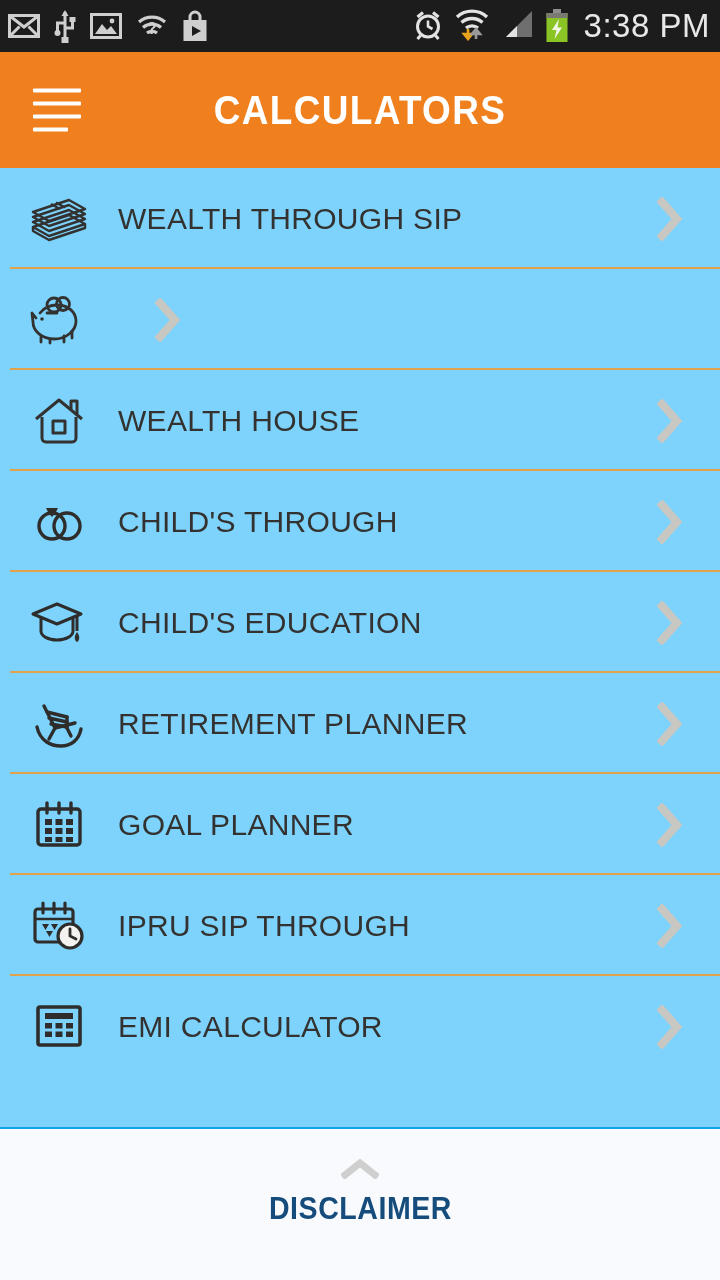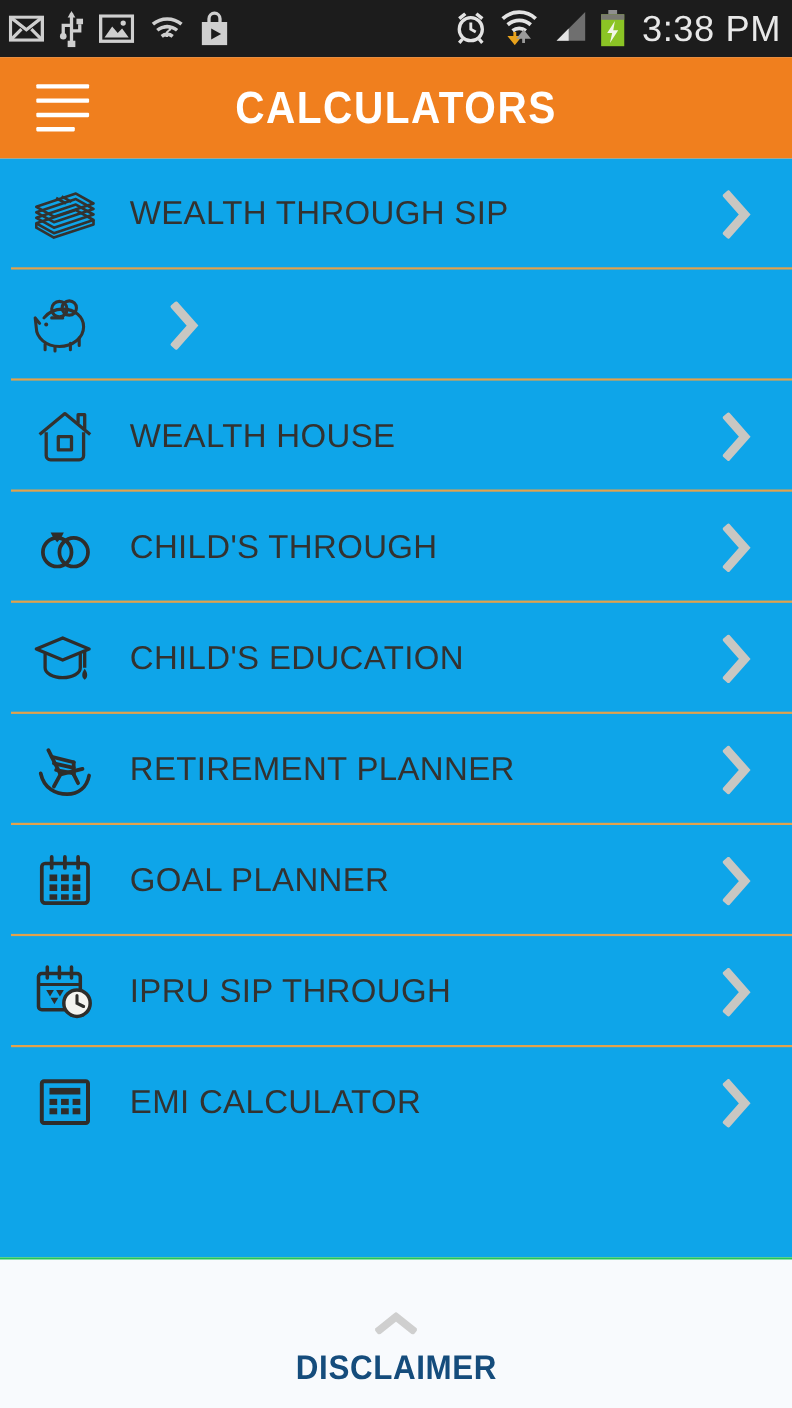--- a/index.html
+++ b/index.html
@@ -20,40 +20,40 @@
   .sb-right { display:flex; align-items:flex-start; gap:11px; margin-left:auto; }
   .sb-icon { display:flex; align-items:center; justify-content:center; }
   .sb-clock {
     color:#e8e8e8; font-size:33px; letter-spacing:0.5px;
     font-family:"Liberation Sans", sans-serif; font-weight:400;
     margin-left:4px; line-height:1;
   }
 
   
   .appbar {
-    height:92px; background:#f07f1e; display:flex; align-items:center;
+    height:116px; background:#f07f1e; display:flex; align-items:center;
     position:relative; flex:none;
   }
   .hamburger {
     position:absolute; left:33px; top:50%; transform:translateY(-50%);
     width:48px; display:flex; flex-direction:column; gap:9px; cursor:pointer;
   }
   .hamburger i { display:block; height:4px; background:#fff; border-radius:1px; }
   .hamburger i:nth-child(1){ width:48px; }
   .hamburger i:nth-child(2){ width:48px; }
   .hamburger i:nth-child(3){ width:48px; }
   .hamburger i:nth-child(4){ width:35px; }
   .appbar-title {
     width:100%; text-align:center; color:#ffffff;
     font-size:41px; font-weight:bold; letter-spacing:1.5px;
     transform:scaleX(0.9); line-height:1;
   }
 
   
-  .list { flex:1 1 auto; background:#0ea5e9; overflow:hidden; }
+  .list { flex:1 1 auto; background:#7dd3fc; overflow:hidden; }
   .row {
     height:101px; display:flex; align-items:center; position:relative;
     padding:0 0 0 0; cursor:pointer;
   }
   .row + .row::before, .row:not(:last-child)::after { content:""; }
   .row::after {
     content:""; position:absolute; left:10px; right:0; bottom:0;
     height:2px; background:#e2a24c;
   }
   .row:last-child::after { display:none; }
@@ -63,24 +63,24 @@
   .row-label {
     flex:1; color:#333230; font-size:30px; letter-spacing:0.3px;
     white-space:nowrap;
   }
   .row-chevron {
     width:100px; min-width:100px; display:flex; align-items:center; justify-content:center;
   }
 
   
   .footer {
-    flex:none; height:137px; background:#f8fafd;
-    border-top:2px solid #22c55e;
+    flex:none; height:153px; background:#f8fafd;
+    border-top:2px solid #0ea5e9;
     display:flex; flex-direction:column; align-items:center;
-    justify-content:flex-start; padding-top:48px; cursor:pointer;
+    justify-content:flex-start; padding-top:30px; cursor:pointer;
   }
   .footer-caret { margin-bottom:8px; }
   .footer-label {
     color:#154c7c; font-size:31px; font-weight:bold; letter-spacing:0.6px;
     transform:scaleX(0.92);
   }
 </style>
 </head>
 <body>
 

